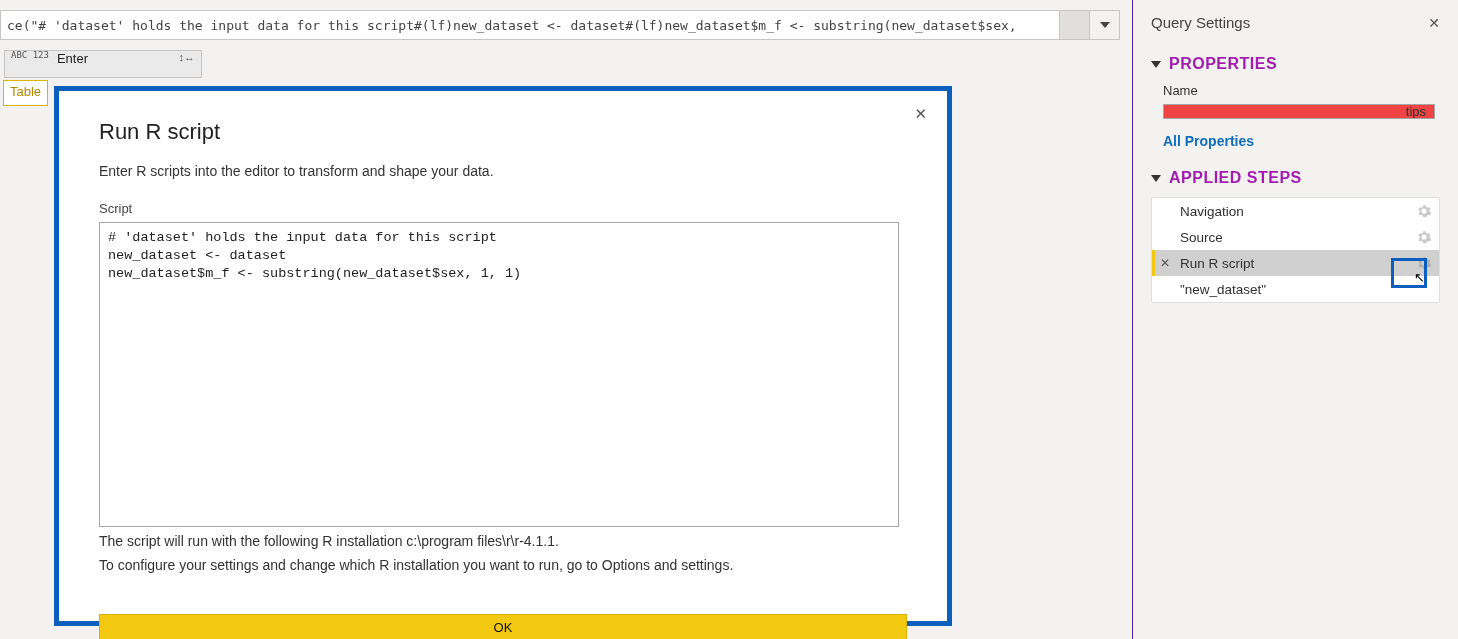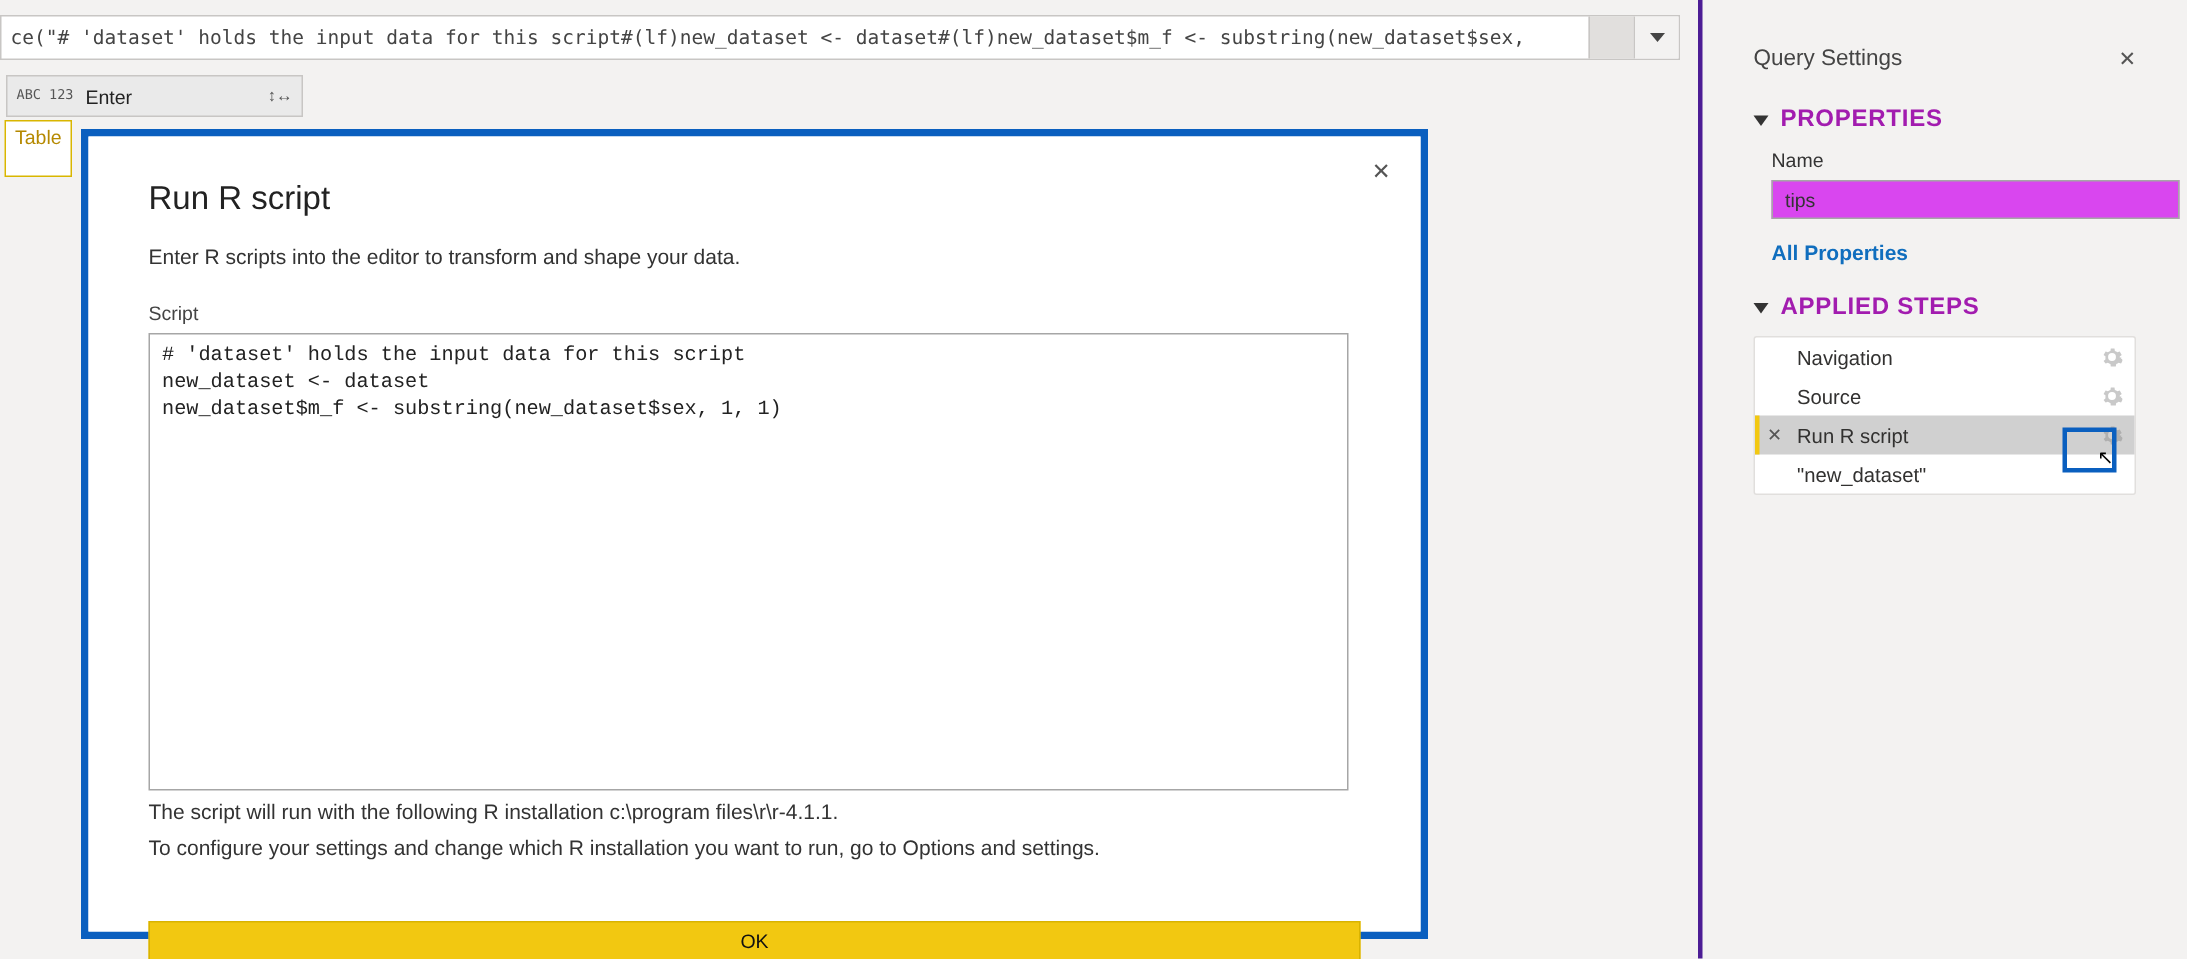--- a/index.html
+++ b/index.html
@@ -16,22 +16,22 @@
     position: absolute;
     left: 0; top: 0;
     width: 1132px; height: 639px;
     background: #f3f2f1;
   }
   .panel {
     position: absolute;
     right: 0; top: 0;
     width: 326px; height: 639px;
     background: #f3f2f1;
-    border-left: 3px solid #4c1d95;
-    padding: 16px;
+    border-left: 1px solid #4c1d95;
+    padding: 0;
   }
   
   .formula-bar {
     position: absolute;
     left: 0; top: 10px;
     width: 1120px; height: 30px;
     display: flex;
     align-items: center;
     border: 1px solid #c8c6c4;
     background: #fff;
@@ -56,38 +56,38 @@
     width: 0; height: 0;
     border-left: 5px solid transparent;
     border-right: 5px solid transparent;
     border-top: 6px solid #444;
   }
   
   .col-header {
     position: absolute;
     left: 4px; top: 50px;
     width: 198px; height: 28px;
-    display: flex; align-items: center;
+    display: flex; 
     background: #eaeaea;
     border: 1px solid #c8c6c4;
     padding: 0 6px;
     gap: 8px;
   }
   .type-badge {
     font-size: 9px;
     line-height: 9px;
     font-family: Consolas, monospace;
     color: #555;
   }
   .col-name { flex: 1; font-size: 13px; color: #222; }
   .expand-icon { font-size: 11px; color: #555; }
   .cell-row {
     position: absolute;
     left: 3px; top: 80px;
-    height: 38px;
+    height: 26px;
     padding: 3px 6px;
     border: 1px solid #d9b600;
     color: #b58900;
     background: #fff;
     font-size: 13px;
   }
   
   .dialog-wrap {
     position: absolute;
     left: 54px; top: 86px;
@@ -189,26 +189,27 @@
     border-top: 7px solid #333;
     margin-right: 2px;
   }
   .field-label {
     padding: 4px 18px 4px 30px;
     font-size: 13px;
     color: #333;
   }
   .field-input {
     margin: 2px 18px 10px 30px;
-    width: 272px; height: 26px;
+    width: 272px; height: 15px;
     border: 1px solid #a6a6a6;
-    background: #d946ef;
+    background: #ef4444;
     padding: 2px 8px;
     font-size: 13px;
     color: #333;
+    text-align: right;
   }
   .link {
     padding: 4px 18px 10px 30px;
     color: #106ebe;
     font-size: 14px;
     cursor: pointer;
     font-weight: bold;
   }
   .steps-list {
     margin: 4px 18px 0 18px;

